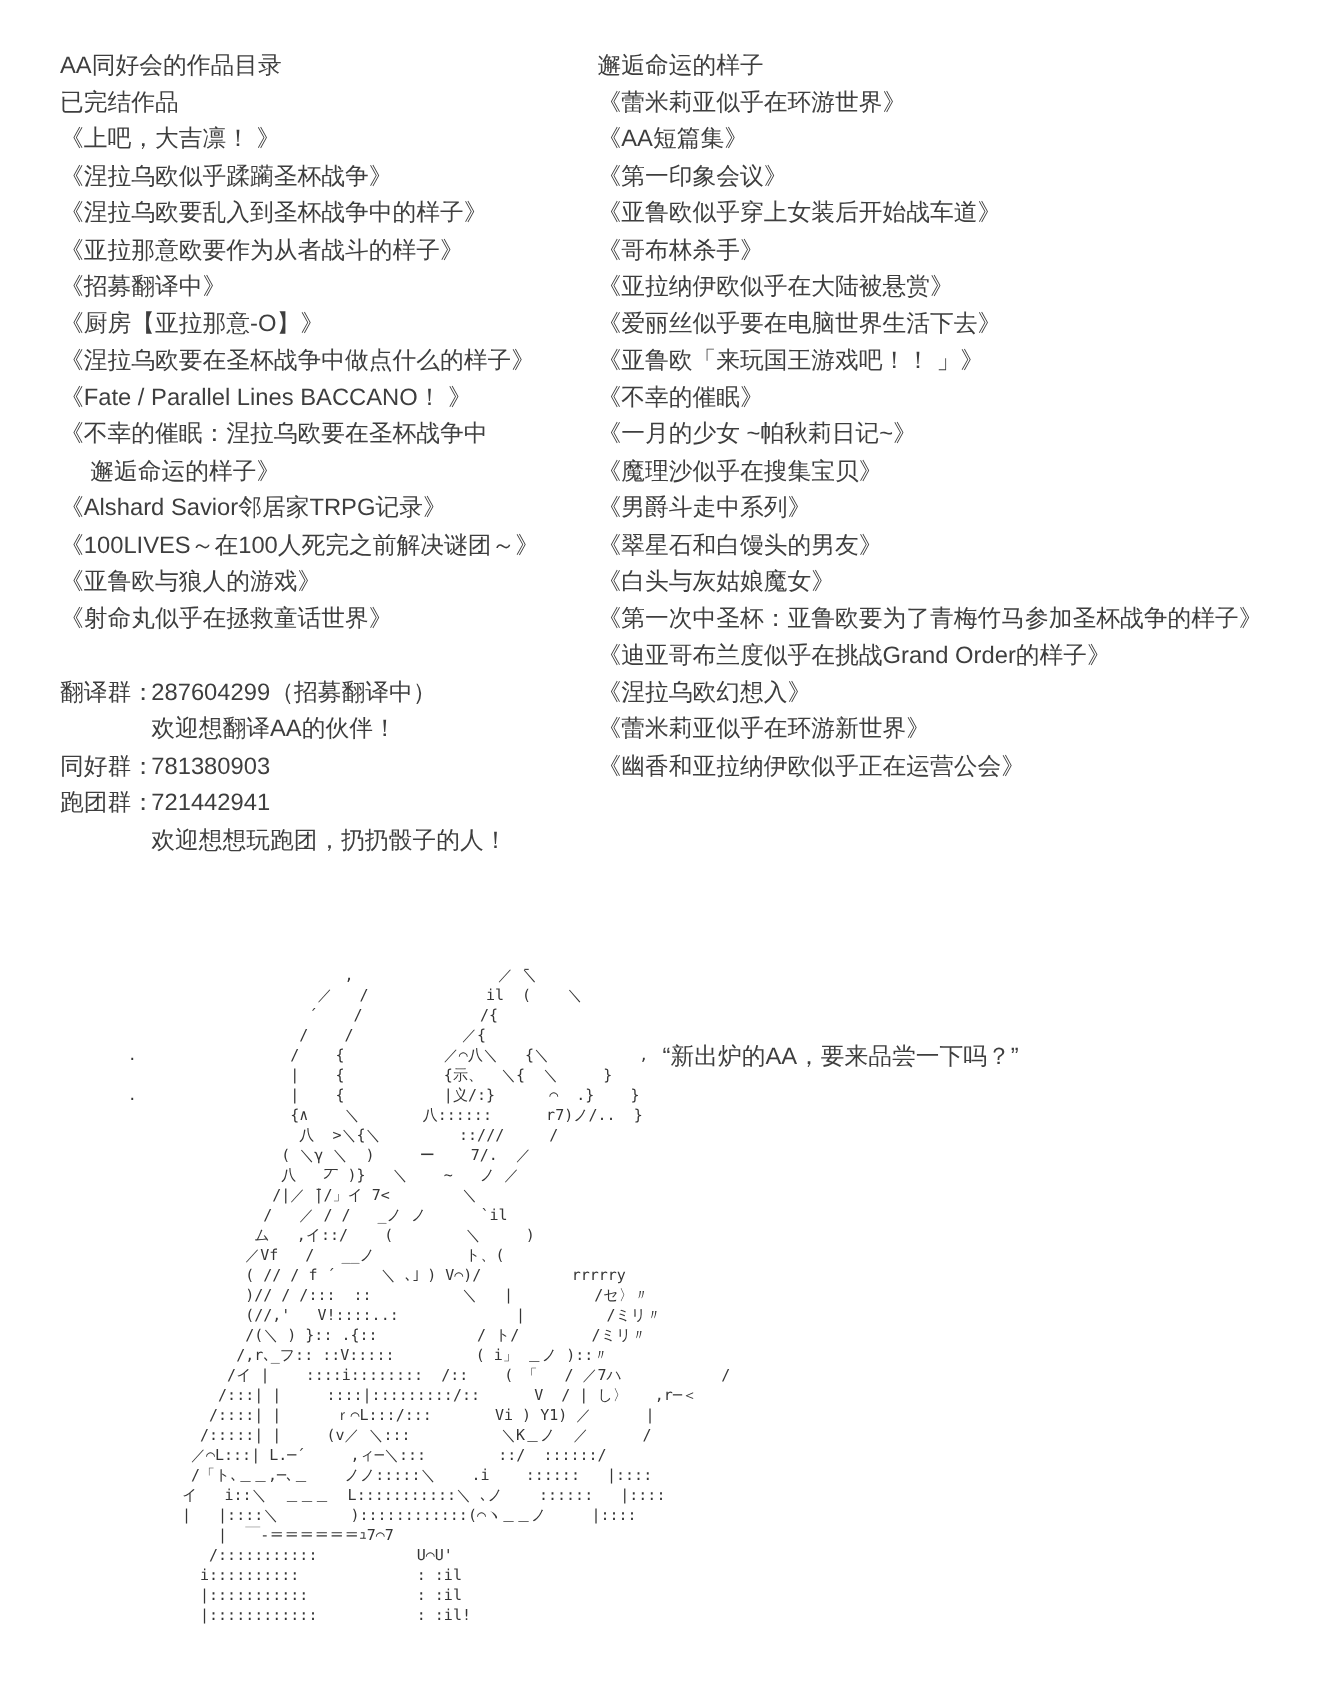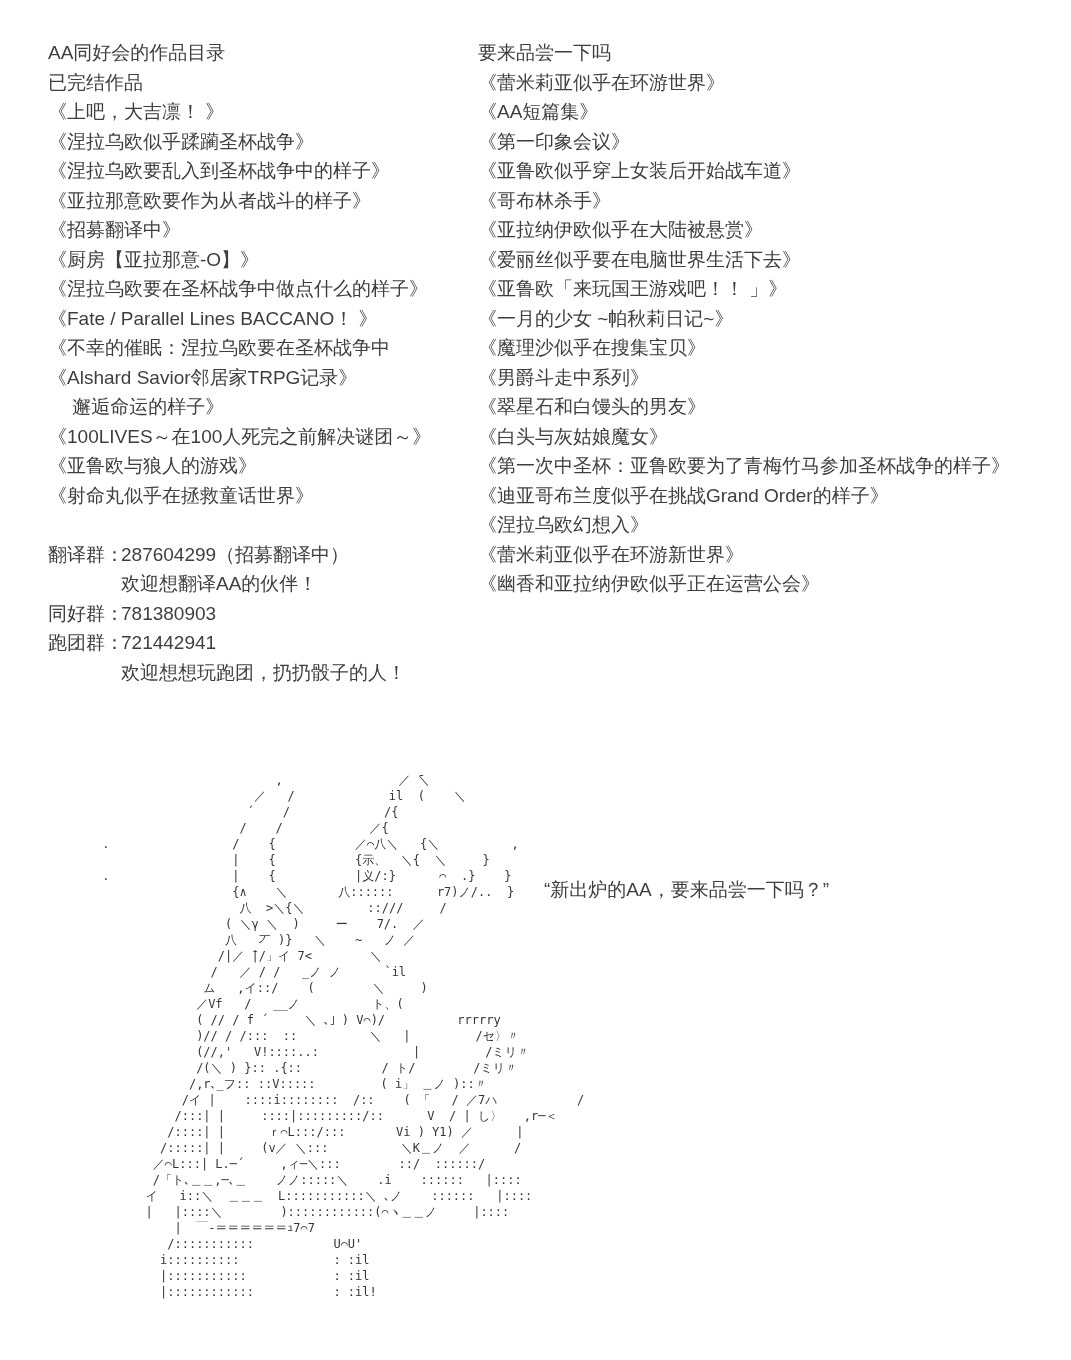--- a/index.html
+++ b/index.html
@@ -9,22 +9,22 @@
     overflow:hidden; color:#3e3e3e;
     font-family:"Liberation Sans","DejaVu Sans",sans-serif;
   }
   .col { position:absolute; top:38px; font-size:19px; line-height:29.5px; font-weight:400; }
   .col-left  { left:48px;  width:440px; }
   .col-right { left:478px; width:593px; }
   .line { white-space:nowrap; }
   .contact { margin-top:29.5px; }
   .grp-label { display:inline-block; width:73px; white-space:nowrap; }
   .speech {
-    position:absolute; left:544px; top:833px;
-    font-size:19px; line-height:26px; white-space:nowrap; color:#3e3e3e;margin-top:44px;
+    position:absolute; left:530px; top:833px;
+    font-size:19px; line-height:26px; white-space:nowrap; color:#3e3e3e;
   }
   .aa {
     position:absolute; left:95px; top:772px;
     font-family:"DejaVu Sans Mono",monospace;
     font-size:12px; line-height:16px; color:#353535; white-space:pre;
   }
 </style>
 </head>
 <body>
 
@@ -36,47 +36,48 @@
     <div>
         <div class="line">《上吧，大吉凛！ 》</div>
         <div class="line">《涅拉乌欧似乎蹂躏圣杯战争》</div>
         <div class="line">《涅拉乌欧要乱入到圣杯战争中的样子》</div>
         <div class="line">《亚拉那意欧要作为从者战斗的样子》</div>
         <div class="line">《招募翻译中》</div>
         <div class="line">《厨房【亚拉那意-O】》</div>
         <div class="line">《涅拉乌欧要在圣杯战争中做点什么的样子》</div>
         <div class="line">《Fate / Parallel Lines BACCANO！ 》</div>
         <div class="line">《不幸的催眠：涅拉乌欧要在圣杯战争中</div>
+        <div class="line">　 邂逅命运的样子》</div>
         <div class="line">《Alshard Savior邻居家TRPG记录》</div>
-        <div class="line">　 邂逅命运的样子》</div>
         <div class="line">《100LIVES～在100人死完之前解决谜团～》</div>
         <div class="line">《亚鲁欧与狼人的游戏》</div>
         <div class="line">《射命丸似乎在拯救童话世界》</div>
       </div>
 
     <div class="contact">
         <div class="line"><span class="grp-label">翻译群：</span><span>287604299（招募翻译中）</span></div>
         <div class="line"><span class="grp-label"></span><span>欢迎想翻译AA的伙伴！</span></div>
         <div class="line"><span class="grp-label">同好群：</span><span>781380903</span></div>
         <div class="line"><span class="grp-label">跑团群：</span><span>721442941</span></div>
         <div class="line"><span class="grp-label"></span><span>欢迎想想玩跑团，扔扔骰子的人！</span></div>
       </div>
   </div>
 
   <div class="col col-right">
-    <div class="line">要来品尝一下吗</div>
+    <div class="line">邂逅命运的样子</div>
     <div>
         <div class="line">《蕾米莉亚似乎在环游世界》</div>
         <div class="line">《AA短篇集》</div>
         <div class="line">《第一印象会议》</div>
         <div class="line">《亚鲁欧似乎穿上女装后开始战车道》</div>
         <div class="line">《哥布林杀手》</div>
         <div class="line">《亚拉纳伊欧似乎在大陆被悬赏》</div>
         <div class="line">《爱丽丝似乎要在电脑世界生活下去》</div>
         <div class="line">《亚鲁欧「来玩国王游戏吧！！ 」》</div>
+        <div class="line">《不幸的催眠》</div>
         <div class="line">《一月的少女 ~帕秋莉日记~》</div>
         <div class="line">《魔理沙似乎在搜集宝贝》</div>
         <div class="line">《男爵斗走中系列》</div>
         <div class="line">《翠星石和白馒头的男友》</div>
         <div class="line">《白头与灰姑娘魔女》</div>
         <div class="line">《第一次中圣杯：亚鲁欧要为了青梅竹马参加圣杯战争的样子》</div>
         <div class="line">《迪亚哥布兰度似乎在挑战Grand Order的样子》</div>
         <div class="line">《涅拉乌欧幻想入》</div>
         <div class="line">《蕾米莉亚似乎在环游新世界》</div>
         <div class="line">《幽香和亚拉纳伊欧似乎正在运营公会》</div>

